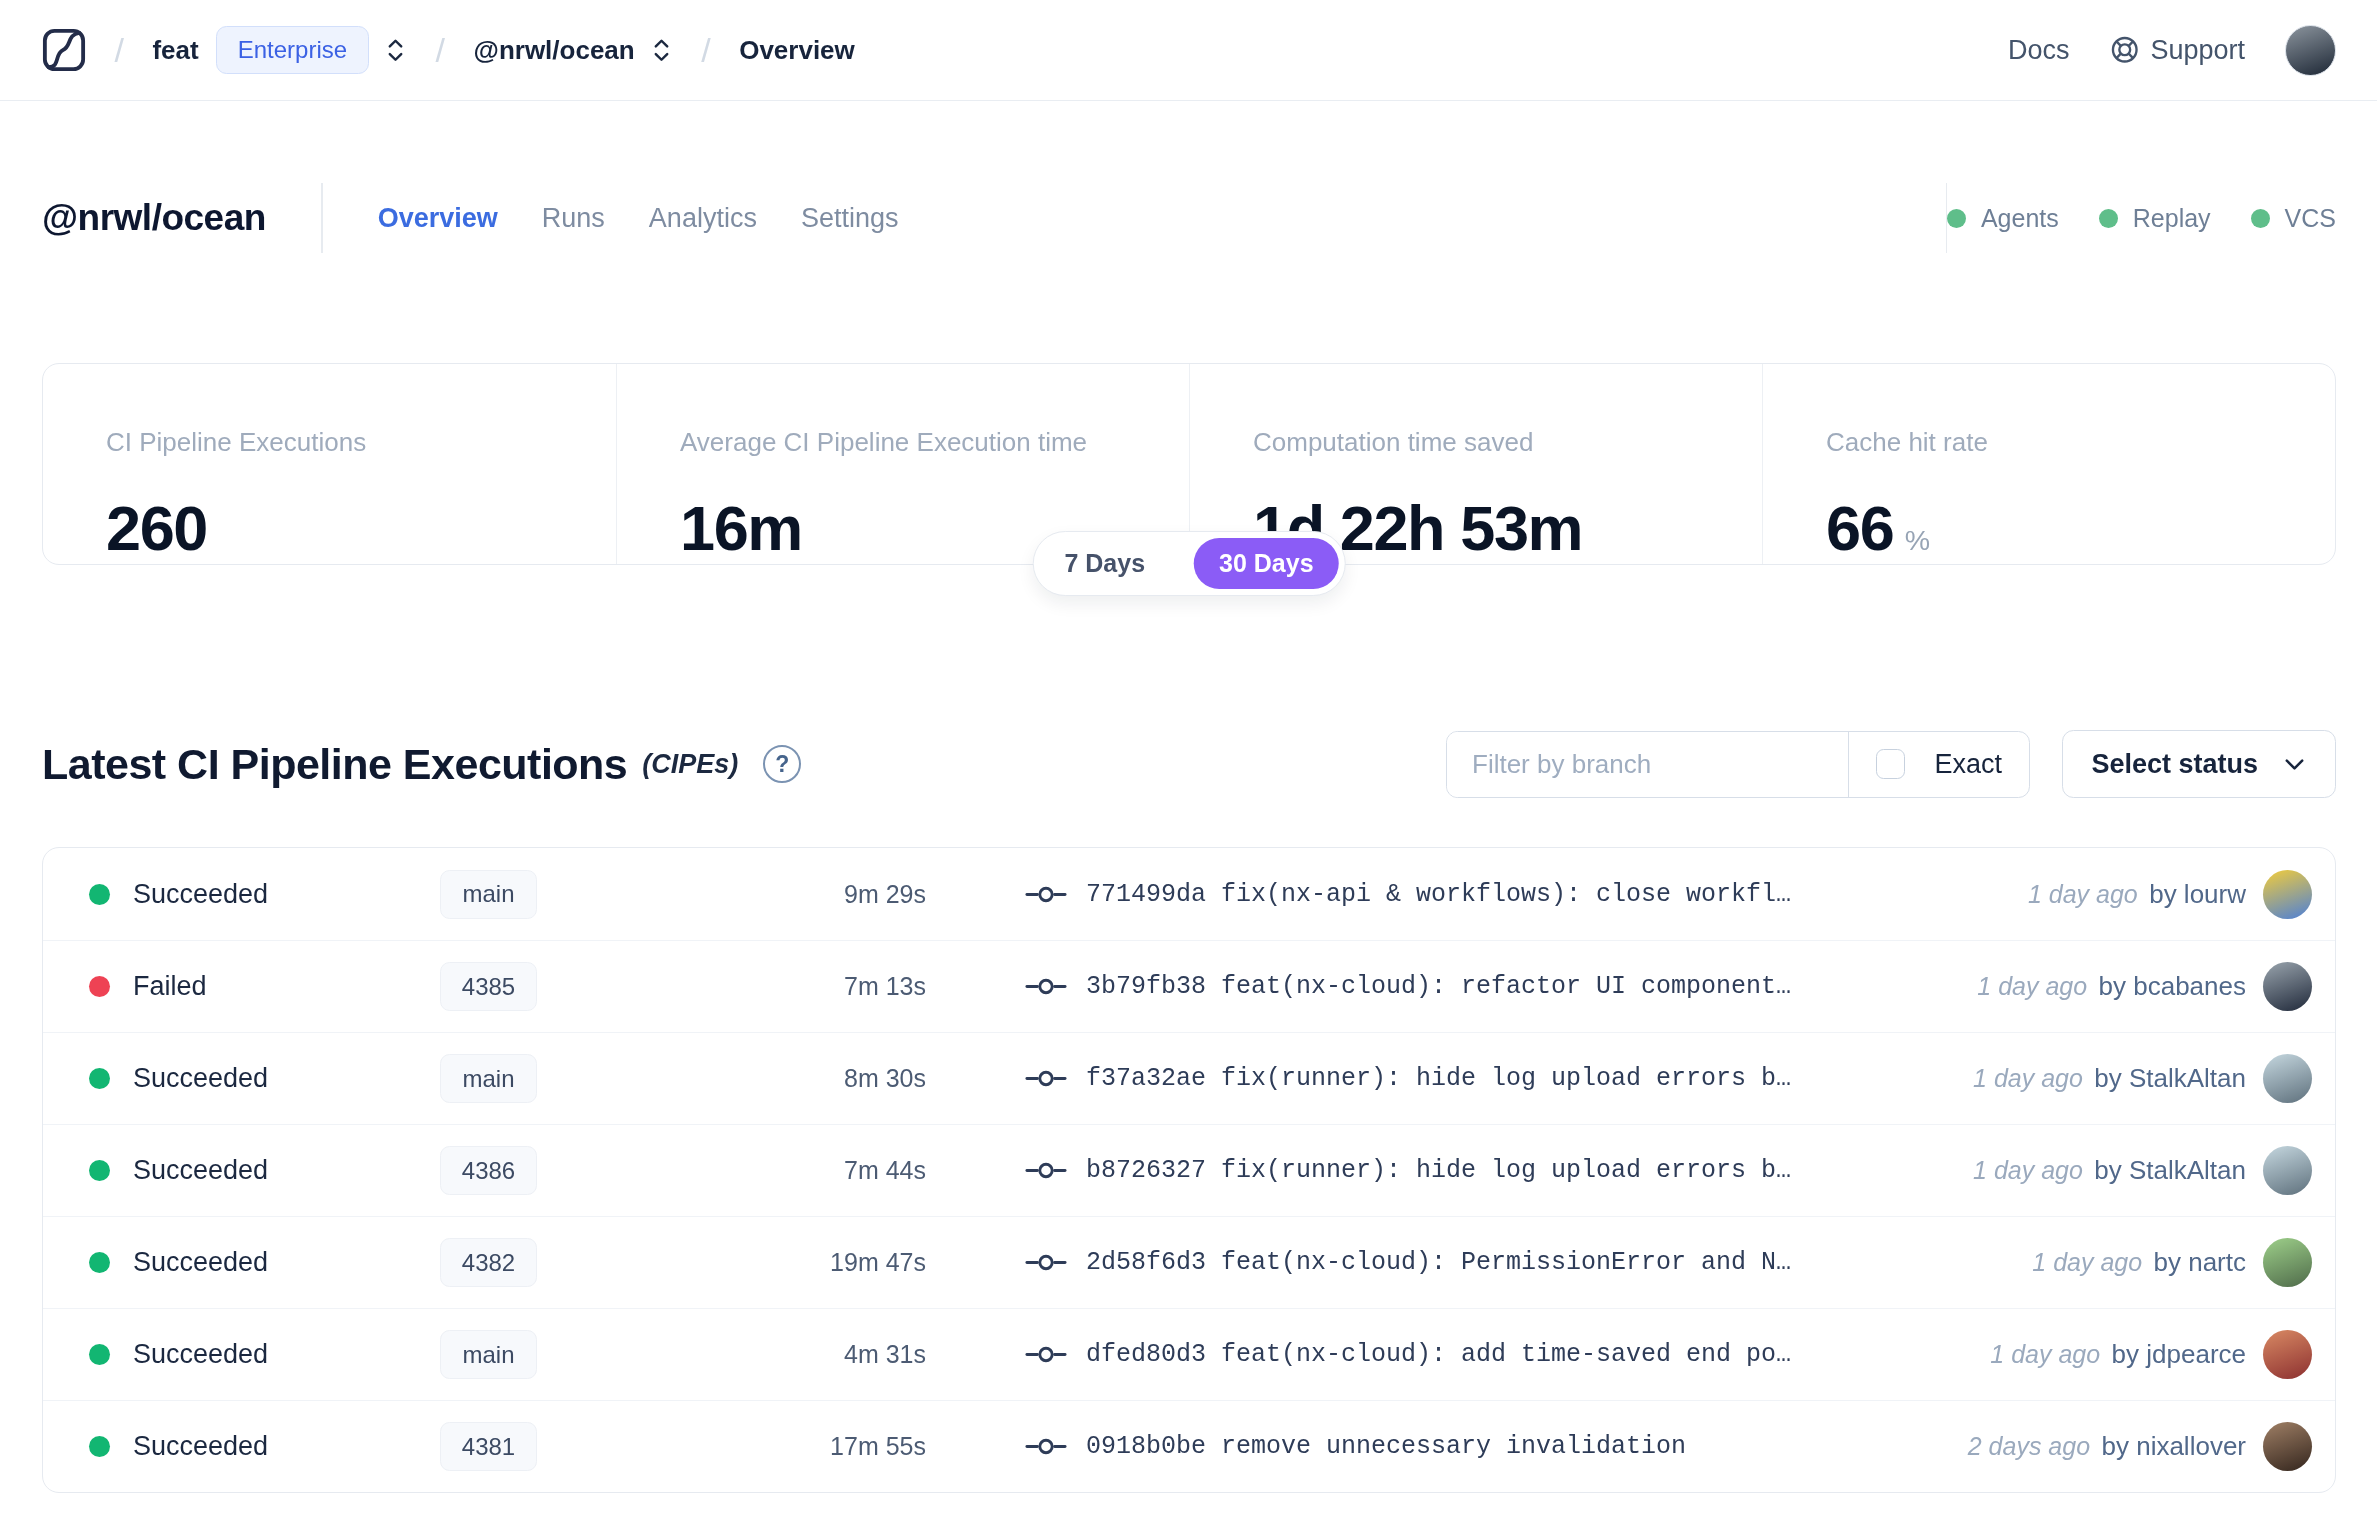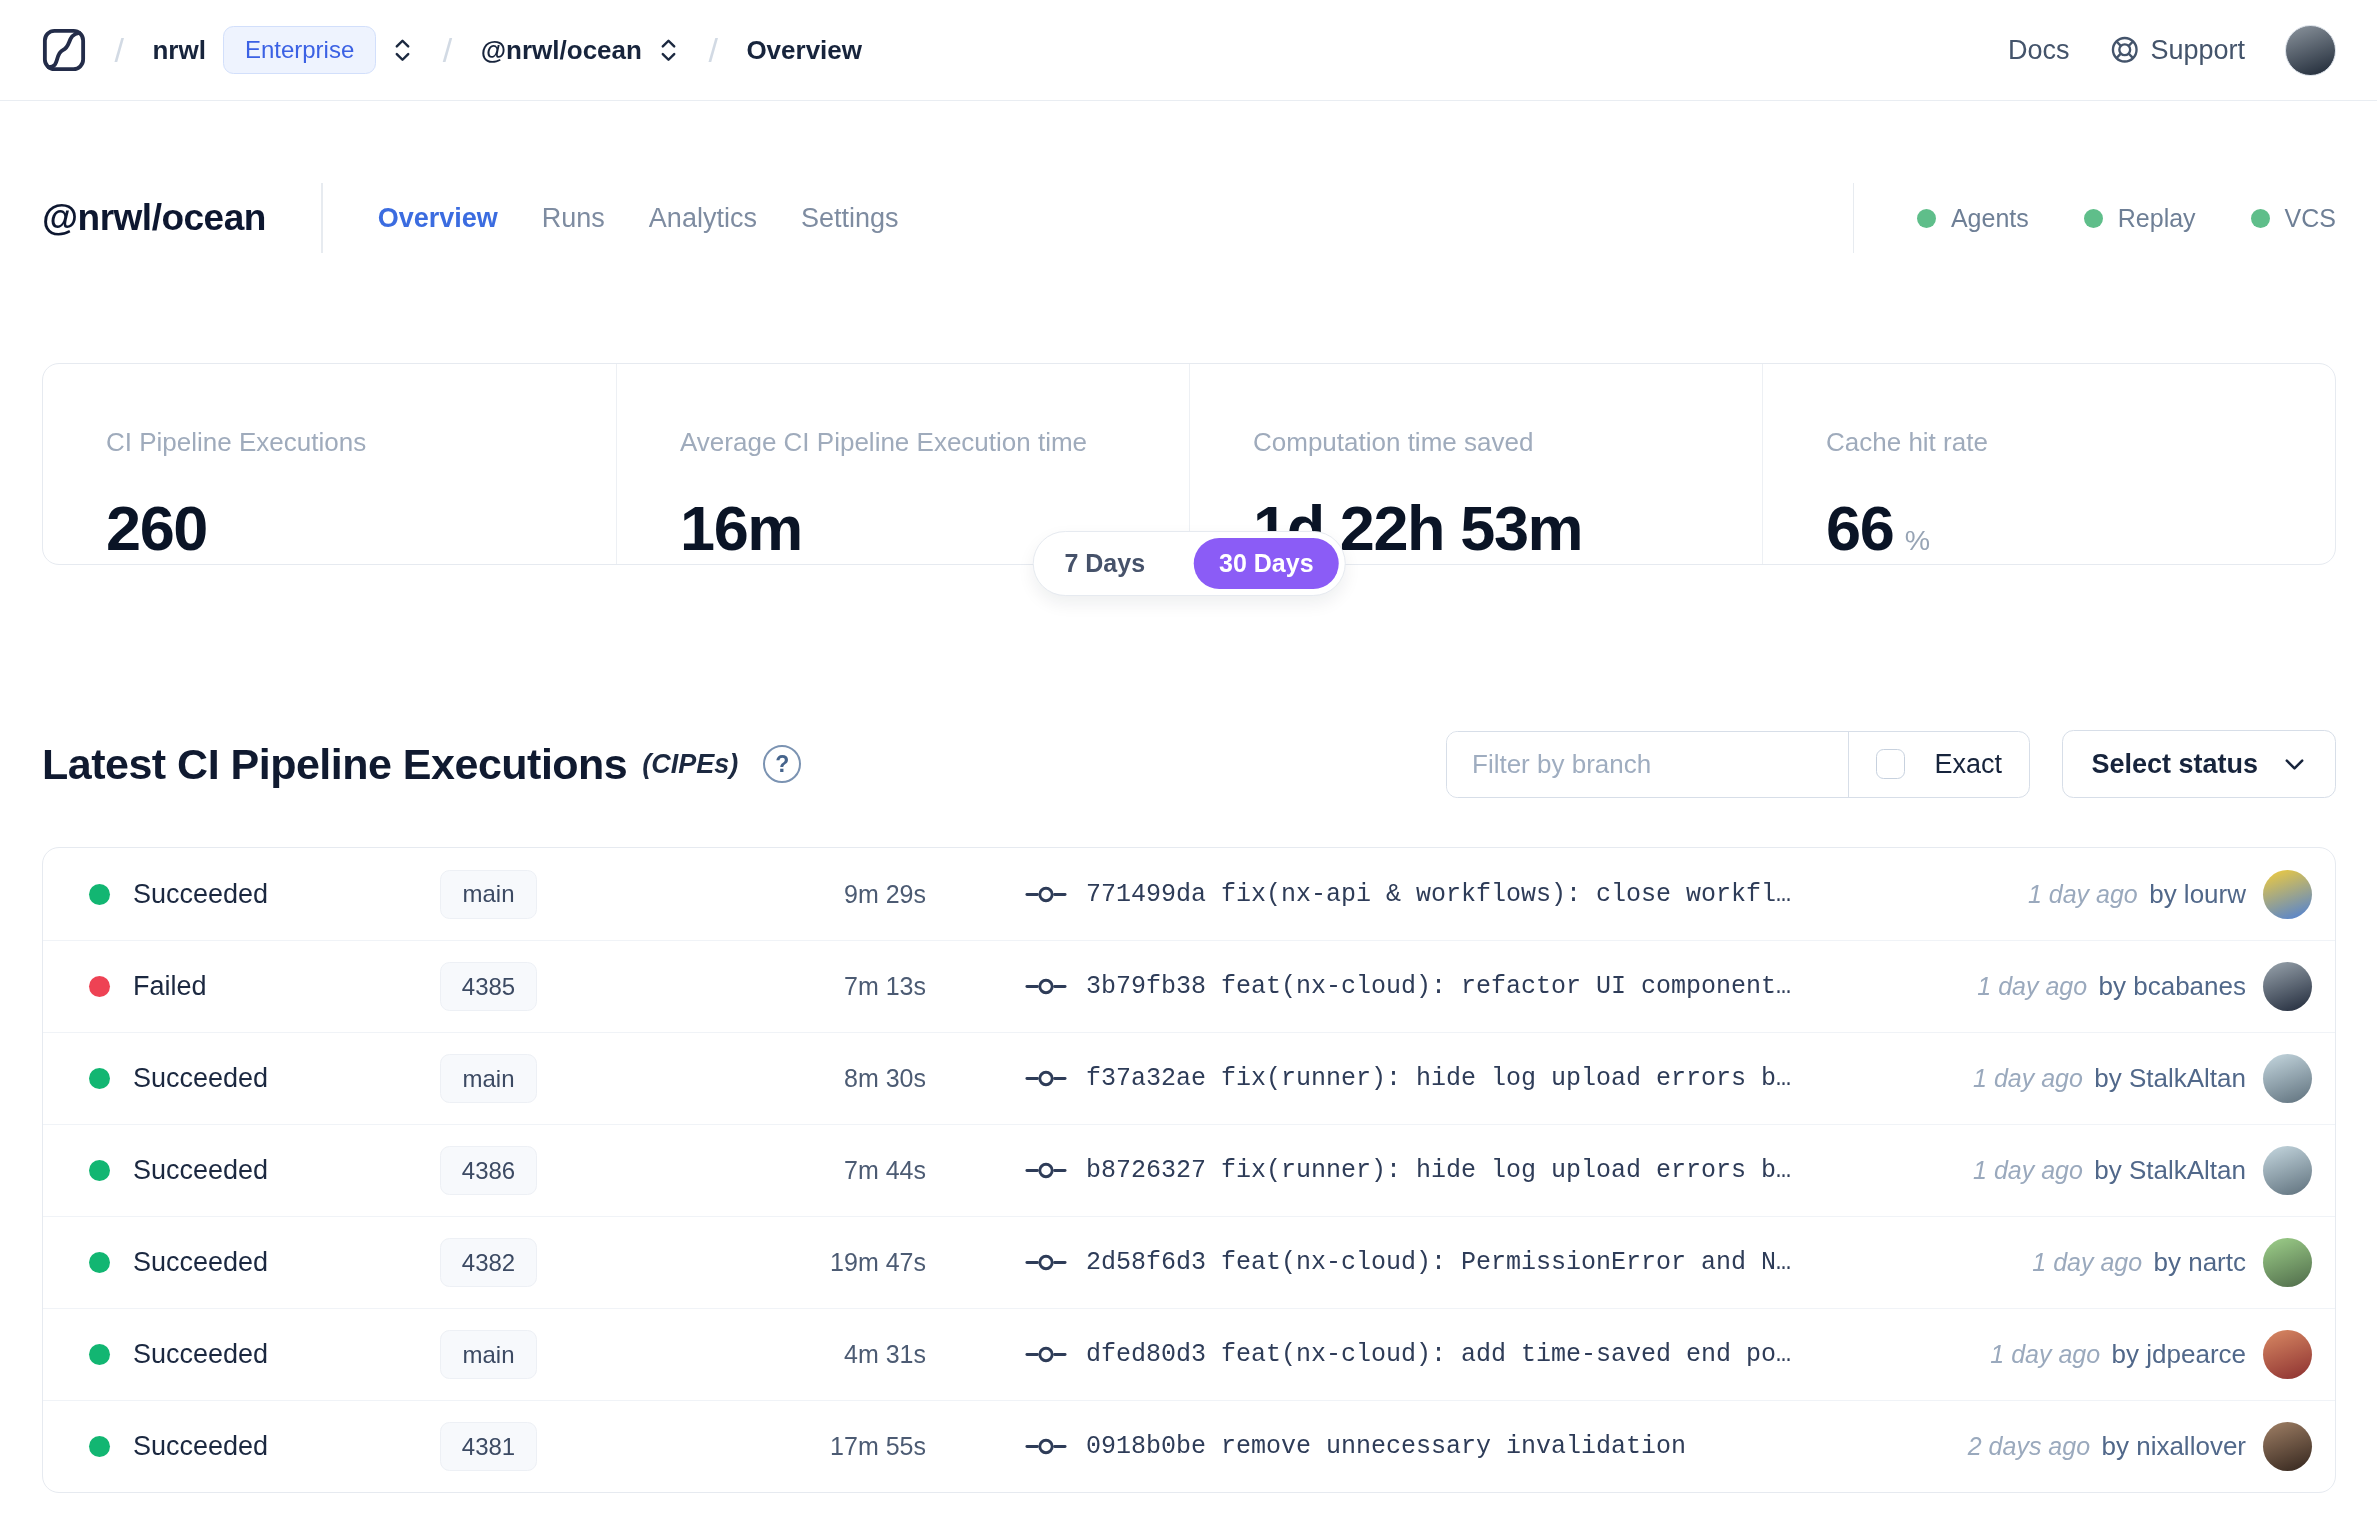--- a/index.html
+++ b/index.html
@@ -44,22 +44,22 @@
   }
 
   
   .ws-header { display: flex; align-items: center; padding: 0 42px; margin-top: 82px; }
   .ws-title { font-size: 37px; font-weight: 700; color: #0d1730; letter-spacing: -0.5px; }
   .vdiv { width: 1.9px; height: 70px; background: #e7ebf0; margin: 0 55px; }
   .tabs { display: flex; align-items: center; gap: 44px; }
   .tab { font-size: 27px; font-weight: 500; color: #7e8ca1; cursor: pointer; }
   .tab.active { color: #3b6ce0; font-weight: 600; }
   .ws-statuses {
-    margin-left: auto; display: flex; align-items: center; gap: 55px;
-    border-left: 1.9px solid #e7ebf0; padding-left: 63px; height: 70px;
+    margin-left: auto; display: flex; align-items: center; gap: 40px;
+    border-left: 1.9px solid #e7ebf0; height: 70px;
   }
   .ws-status { display: flex; align-items: center; gap: 15px; }
   .ws-status .dot-sm { width: 19px; height: 19px; border-radius: 50%; background: #5fbe8a; }
   .ws-status .lbl { font-size: 25px; color: #6e7f96; }
 
   
   .stats-card {
     margin: 110px 42px 0;
     border: 1.9px solid #e6eaf0;
     border-radius: 17px;
@@ -149,21 +149,21 @@
 <body>
 
 <div class="navbar">
   <div class="logo-box">
     <svg viewBox="0 0 46 46" width="44" height="44">
       <rect x="3" y="3" width="40" height="40" rx="10" fill="#ffffff" stroke="#232c49" stroke-width="4"></rect>
       <path d="M7 41 C19 41 13 27 22 23 C31 19 26 7 39 5" fill="none" stroke="#232c49" stroke-width="4" stroke-linecap="round"></path>
     </svg>
   </div>
   <span class="crumb-sep">/</span>
-  <span class="crumb">nrwl</span>
+  <span class="crumb">feat</span>
   <span class="ent-badge">Enterprise</span>
   <span class="updown">
     <svg viewBox="0 0 24 30" width="23" height="28.5" fill="none" stroke="#1c2940" stroke-width="2.6" stroke-linecap="round" stroke-linejoin="round">
       <path d="M6 11 L12 5 L18 11"></path>
         <path d="M6 19 L12 25 L18 19"></path>
     </svg>
   </span>
   <span class="crumb-sep">/</span>
   <span class="crumb">@nrwl/ocean</span>
   <span class="updown">

